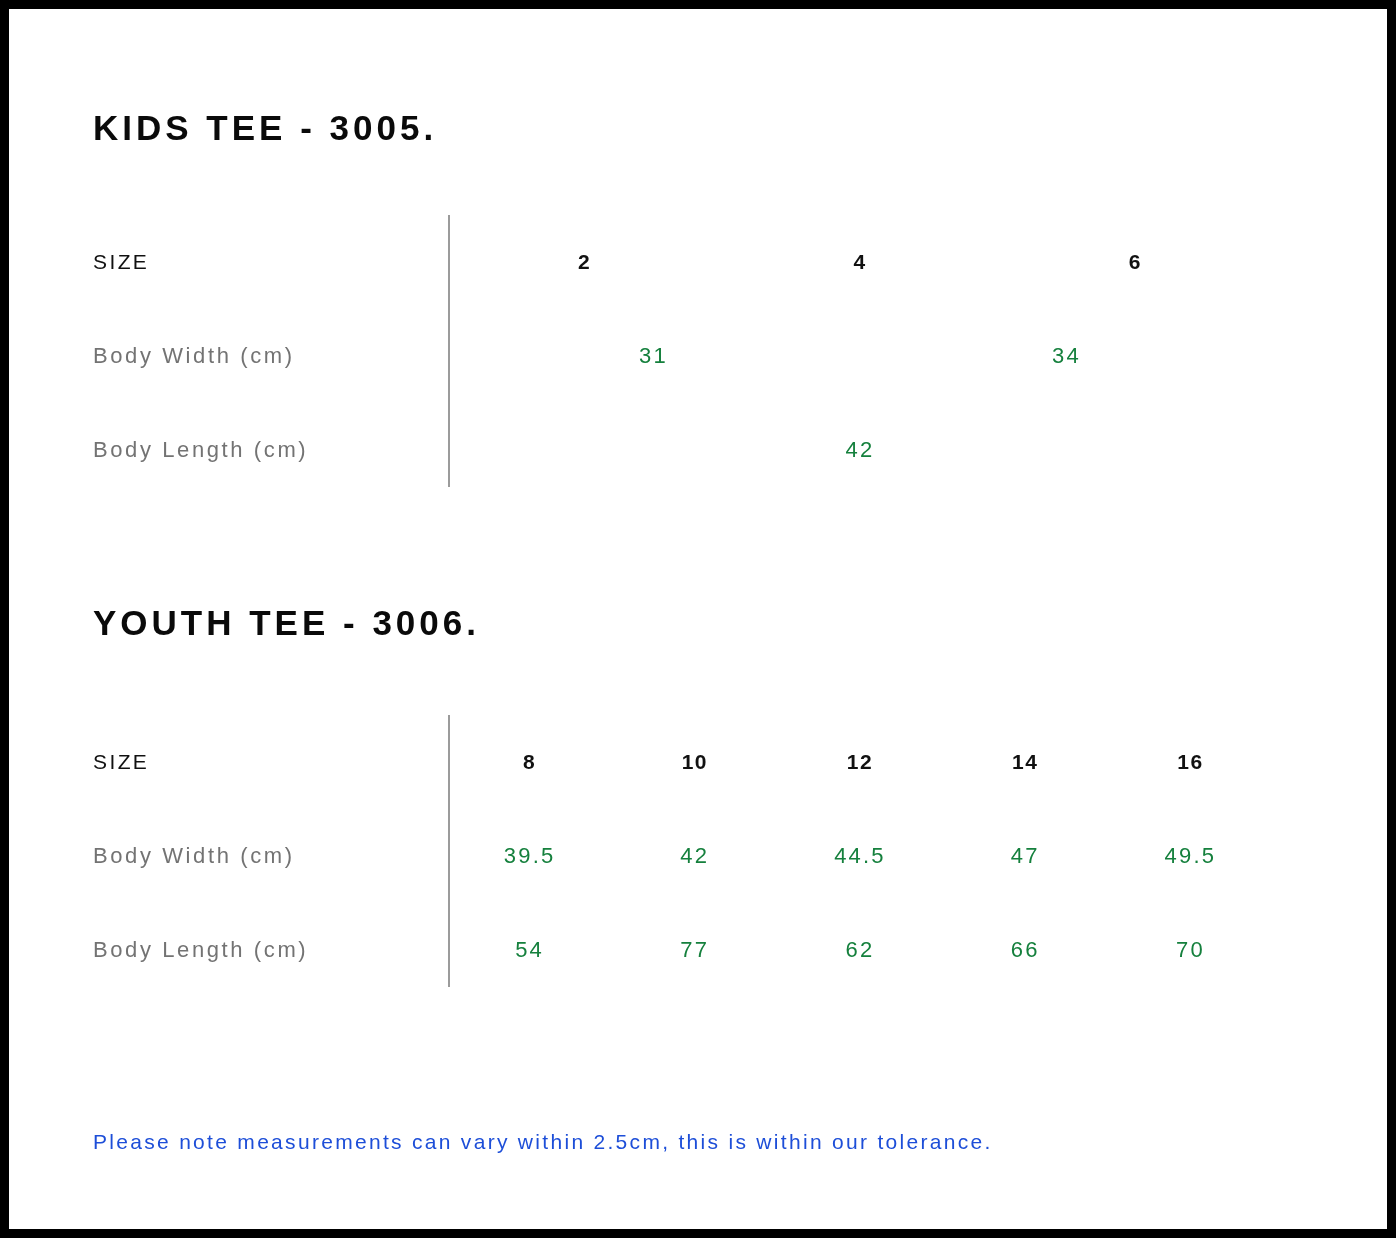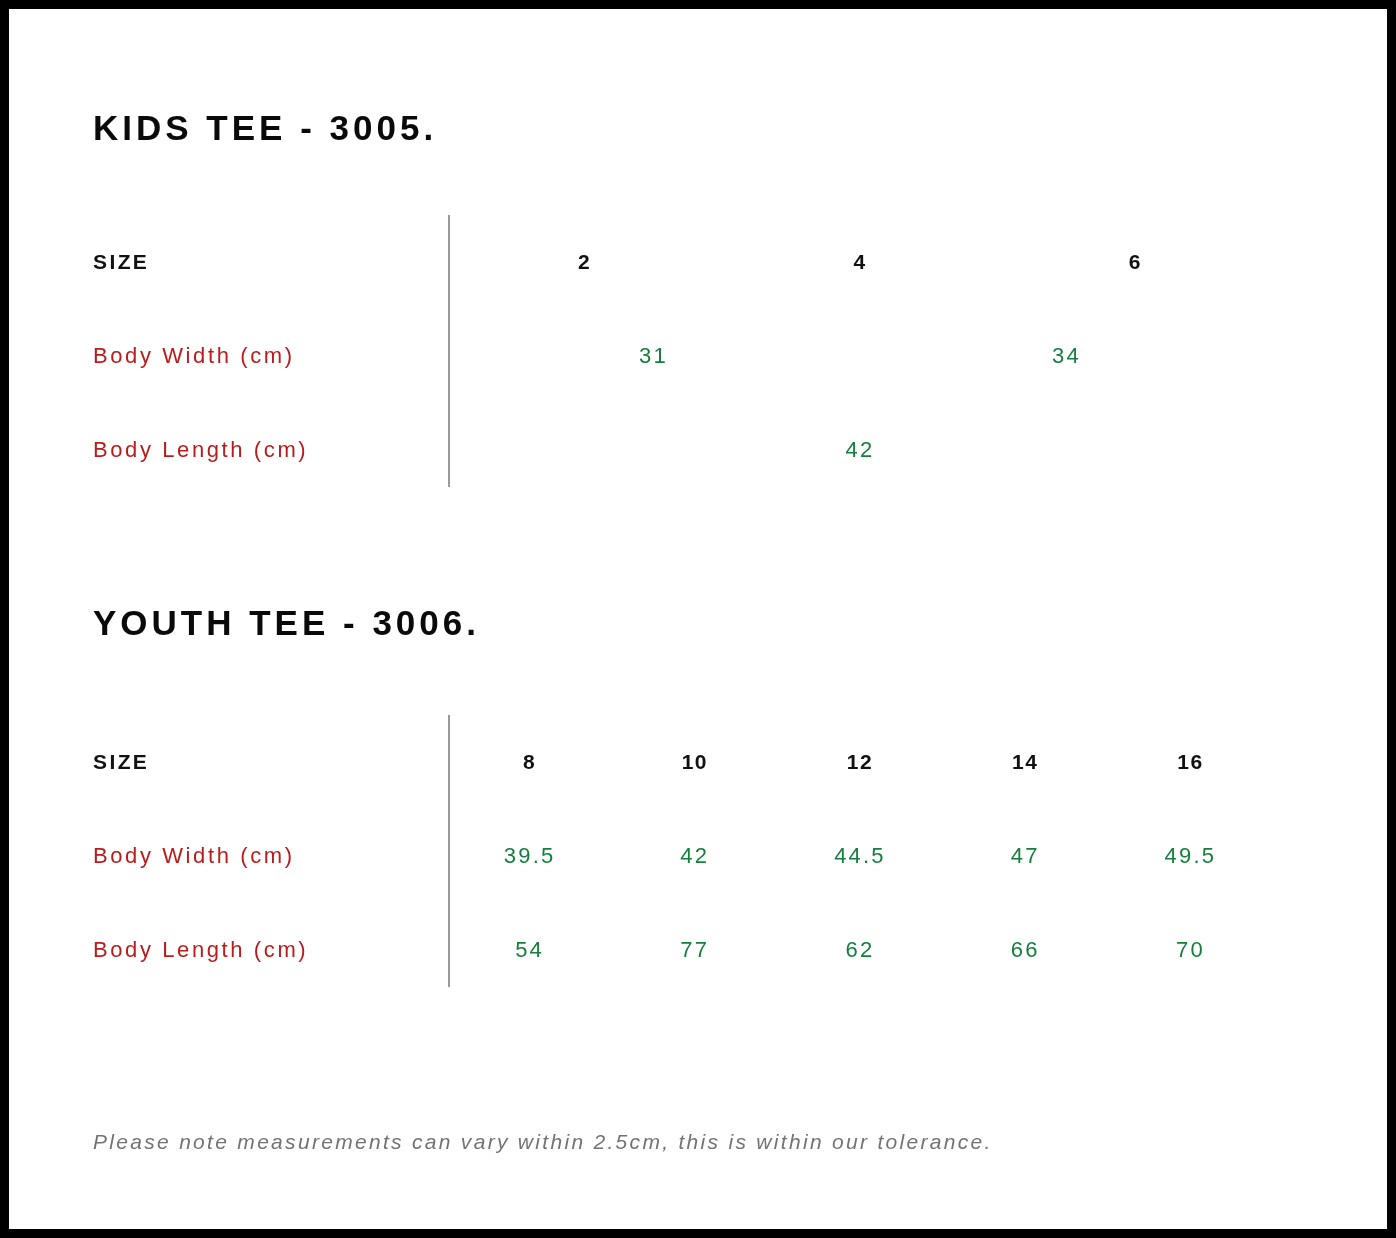--- a/index.html
+++ b/index.html
@@ -65,46 +65,45 @@
     flex: 1 1 auto;
   }
   .cell {
     flex: 1 1 0;
     text-align: center;
     box-sizing: border-box;
   }
 
   .hdr-label {
     font-size: 21px;
-    font-weight: bold;
+    font-weight: normal;
     letter-spacing: 2.4px;
     color: #111111;
   }
   .hdr-cell {
     font-size: 21px;
     font-weight: bold;
     letter-spacing: 1.5px;
     color: #111111;
   }
   .body-label {
     font-size: 22px;
     letter-spacing: 2.6px;
-    color: #b91c1c;
+    color: #737373;
   }
   .body-cell {
     font-size: 22px;
     letter-spacing: 2.2px;
     color: #15803d;
   }
 
   .note {
     font-size: 21px;
-    font-style: italic;
     letter-spacing: 2.3px;
-    color: #737373;
+    color: #1d4ed8;
   }
 
   
   #kids-title { position: absolute; left: 84px; top: 101px; }
   #kids-table { position: absolute; left: 84px; top: 206px; width: 1180px; height: 272px; }
   #kids-table .divider { left: 355px; }
 
   #youth-title { position: absolute; left: 84px; top: 596px; }
   #youth-table { position: absolute; left: 84px; top: 706px; width: 1180px; height: 272px; }
   #youth-table .divider { left: 355px; }

